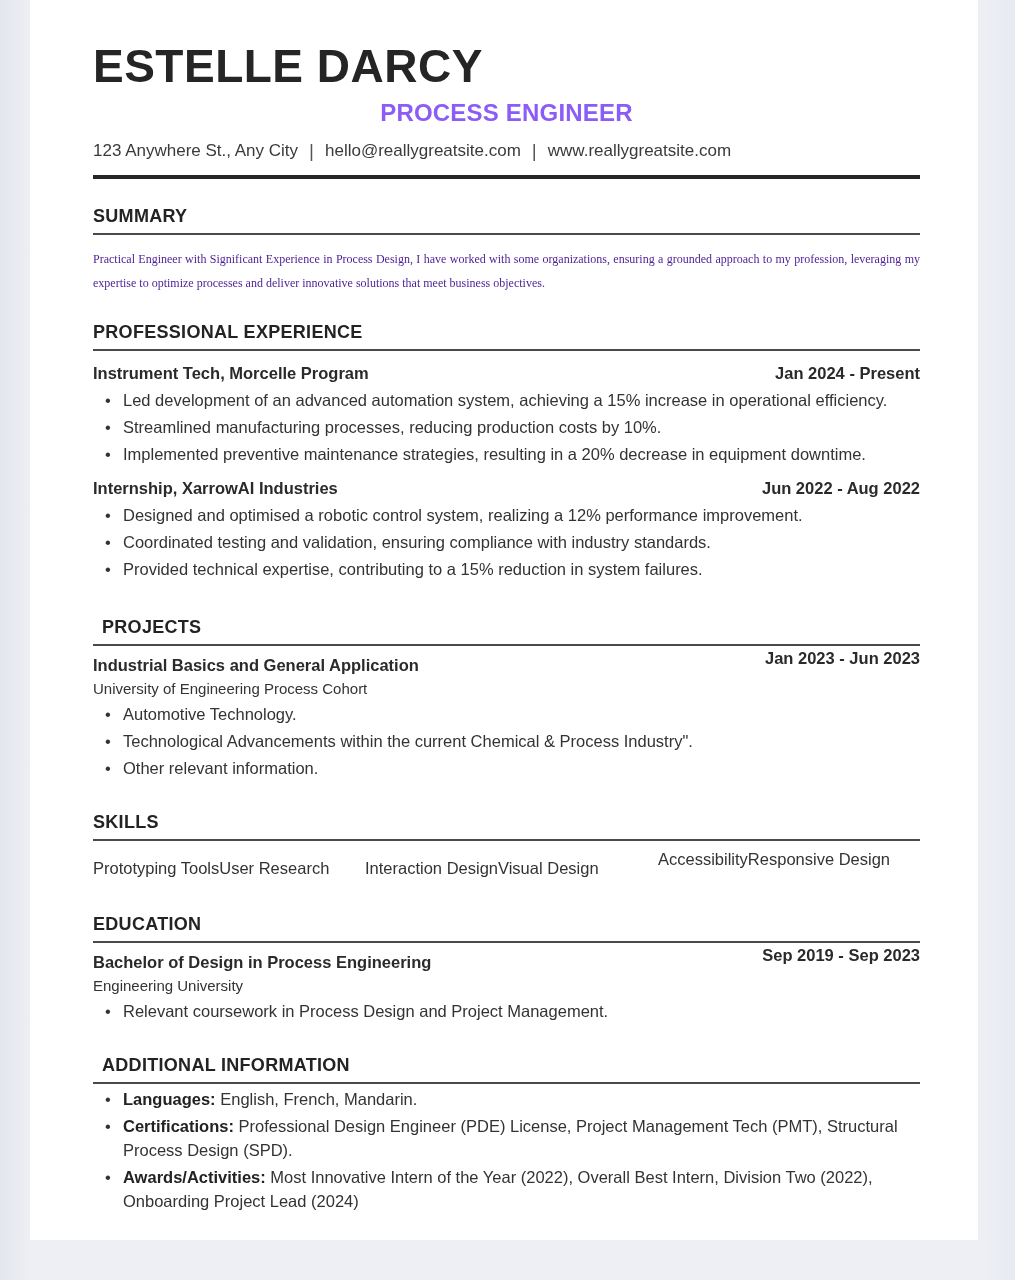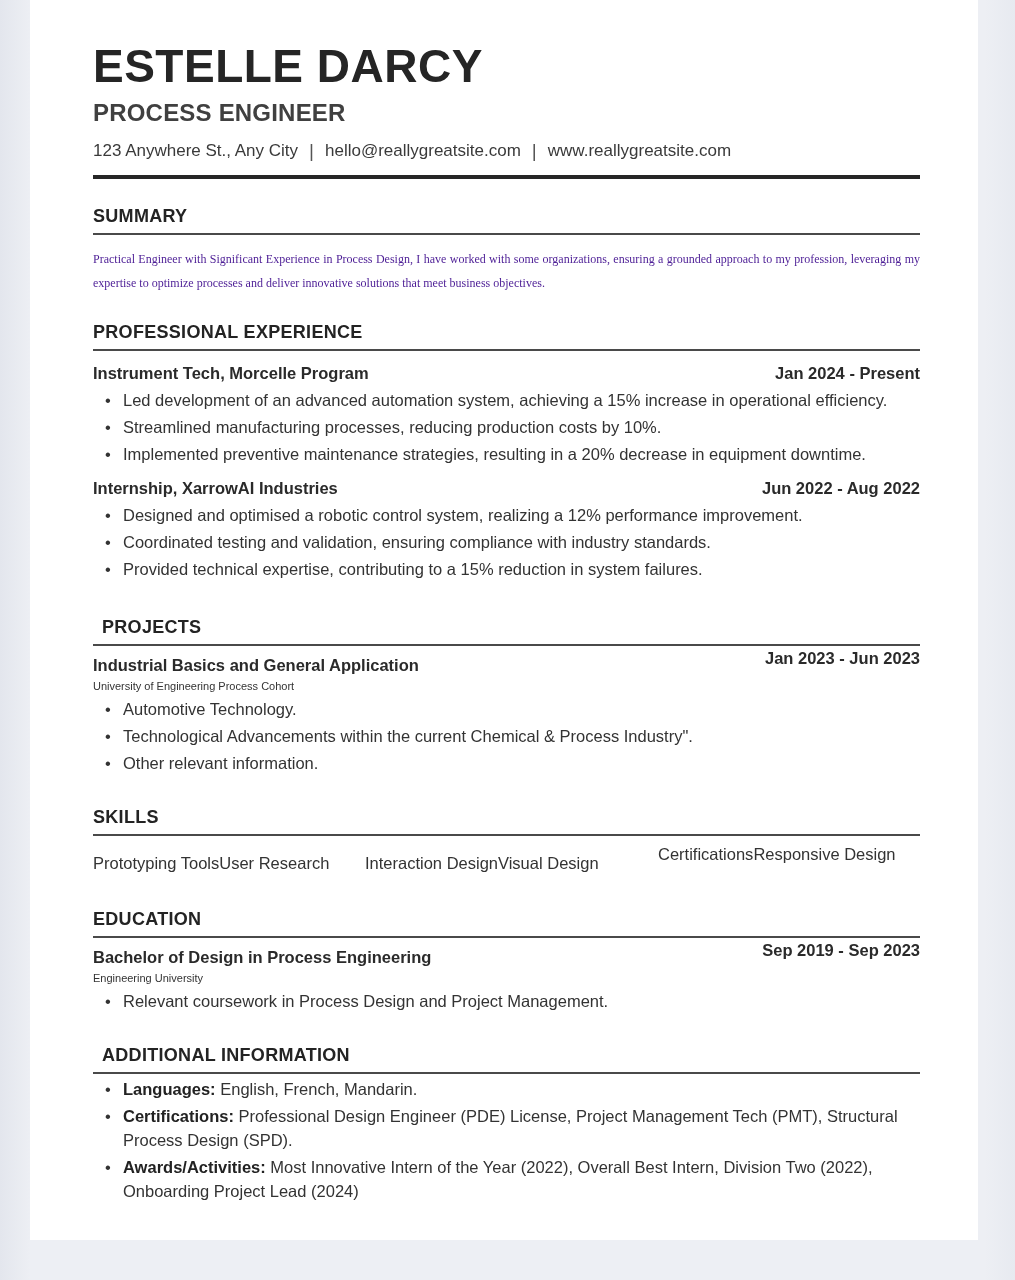--- a/index.html
+++ b/index.html
@@ -12,39 +12,39 @@
   }
   .page {
     position:absolute; left:30px; top:0;
     width:948px; height:1240px;
     background:#ffffff;
   }
   .content { padding:42px 58px 0 63px; }
 
   
   .person-name { font-size:46px; font-weight:bold; color:#252525; letter-spacing:0.5px; line-height:1.05; }
-  .person-role { font-size:24px; font-weight:bold; color:#404040; margin-top:9px; letter-spacing:0.2px; }
+  .person-role { font-size:24px; font-weight:bold; color:#8b5cf6; margin-top:9px; letter-spacing:0.2px;text-align:center; }
   .contact { font-size:17px; color:#3a3a3a; margin-top:13px; }
   .contact .sep { margin:0 11px; color:#555; font-weight:300; font-size:19px; vertical-align:-1px; }
   .thick-rule { height:4px; background:#262626; margin-top:13px; }
 
   
   .section { margin-top:27px; }
   .sec-head {
     font-size:18px; font-weight:bold; color:#232323; letter-spacing:0.3px;
     padding-bottom:6px; border-bottom:2px solid #4a4a4a;
   }
   .sec-head.indented { padding-left:9px; }
 
   
   .entry-head { display:flex; justify-content:space-between; align-items:baseline; margin-top:13px; }
   .entry-title { font-size:16.5px; font-weight:bold; color:#2a2a2a; }
   .entry-dates { font-size:16.5px; font-weight:bold; color:#2a2a2a; white-space:nowrap; }
   .entry-dates.raised { transform:translateY(-7px); }
-  .entry-sub { font-size:11px; color:#333; margin-top:5px; }
+  .entry-sub { font-size:15px; color:#333; margin-top:5px; }
 
   
   ul.bullets { list-style:none; margin-top:5px; }
   ul.bullets li {
     position:relative; padding-left:30px;
     font-size:16.5px; line-height:24px; color:#333;
     margin-top:3px;
   }
   ul.bullets li::before {
     content:"\2022"; position:absolute; left:12px; top:0;
@@ -131,21 +131,21 @@
       <div class="skills-row">
         <div class="skills-col c1">
           <span class="skill">Prototyping Tools</span>
           <span class="skill">User Research</span>
         </div>
         <div class="skills-col c2">
           <span class="skill">Interaction Design</span>
           <span class="skill">Visual Design</span>
         </div>
         <div class="skills-col c3">
-          <span class="skill">Certifications</span>
+          <span class="skill">Accessibility</span>
           <span class="skill">Responsive Design</span>
         </div>
       </div>
     </section>
 
     <section class="section" style="margin-top:32px;">
       <div class="sec-head">EDUCATION</div>
       <div>
         <div class="entry-head" style="margin-top:10px;">
           <span class="entry-title">Bachelor of Design in Process Engineering</span>

